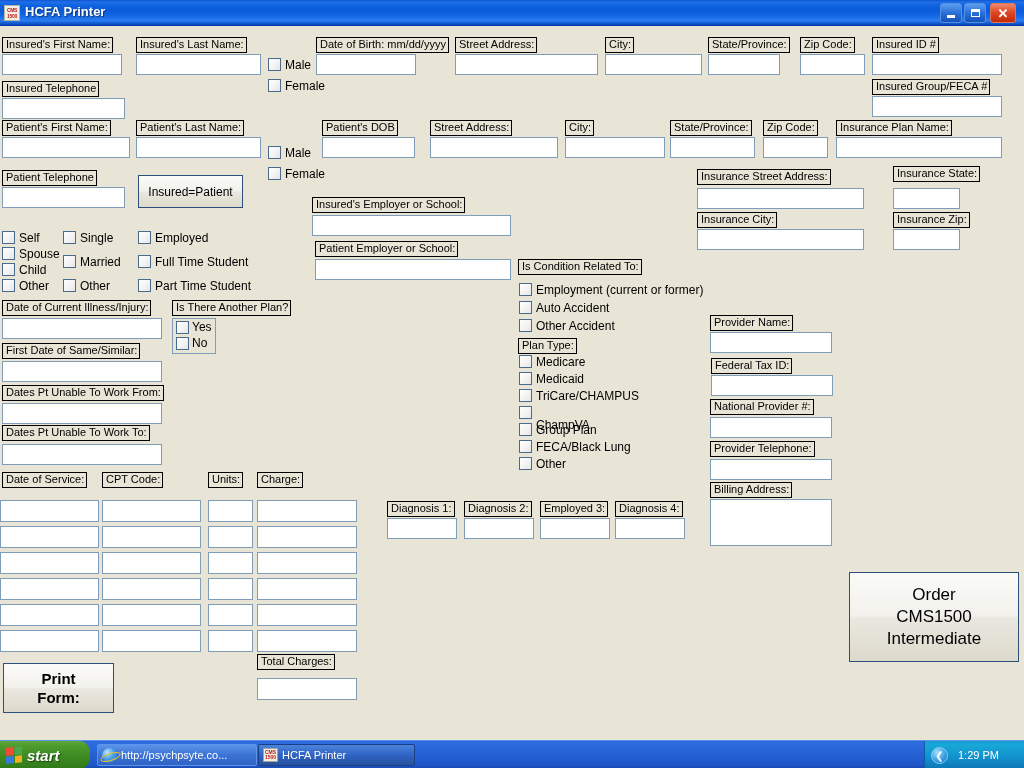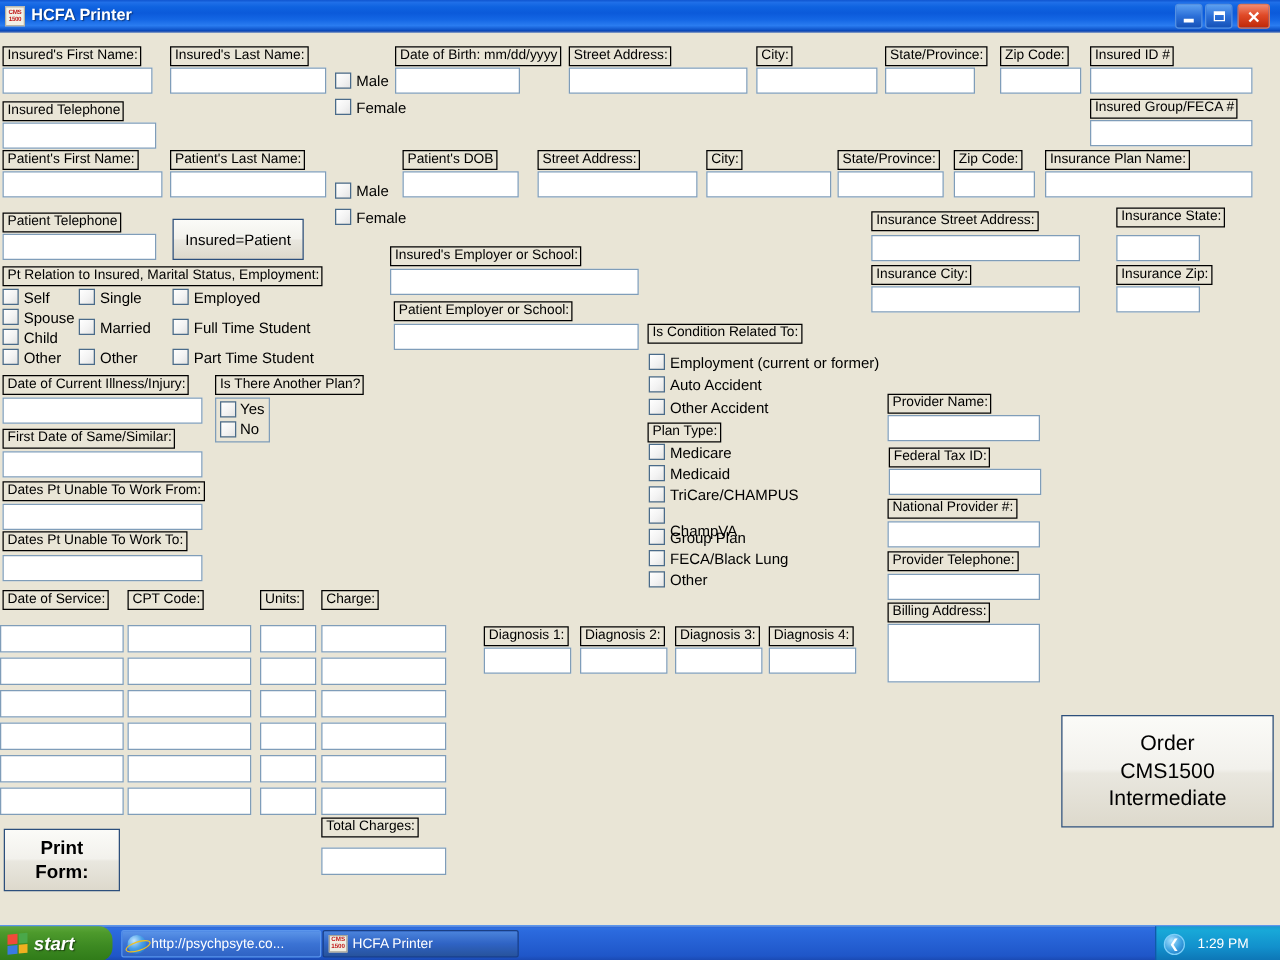--- a/index.html
+++ b/index.html
@@ -266,21 +266,20 @@
   <input class="fld" style="left: 763px; top: 137px; width: 65px; height: 21px;" value="">
 
   <div class="lbl" style="left:836px; top:120px;">Insurance Plan Name:</div>
   <input class="fld" style="left: 836px; top: 137px; width: 166px; height: 21px;" value="">
 
   <div class="lbl" style="left:2px;   top:170px;">Patient Telephone</div>
   <input class="fld" style="left: 2px; top: 187px; width: 123px; height: 21px;" value="">
 
   <div class="btn" style="left:138px; top:175px; width:105px; height:33px;">Insured=Patient</div>
 
-  <div class="lbl" style="left:2px; top:213px;">Pt Relation to Insured, Marital Status, Employment:</div>
 
   <div class="cbx" style="left:2px;  top:231px;"></div>
   <div class="cbl" style="left:19px; top:231px;">Self</div>
   <div class="cbx" style="left:2px;  top:247px;"></div>
   <div class="cbl" style="left:19px; top:247px;">Spouse</div>
   <div class="cbx" style="left:2px;  top:263px;"></div>
   <div class="cbl" style="left:19px; top:263px;">Child</div>
   <div class="cbx" style="left:2px;  top:279px;"></div>
   <div class="cbl" style="left:19px; top:279px;">Other</div>
 
@@ -409,26 +408,26 @@
   <input class="fld" style="left: 208px; top: 630px; width: 45px; height: 22px;" value="">
   <input class="fld" style="left: 257px; top: 630px; width: 100px; height: 22px;" value="">
 
   <div class="lbl" style="left:257px; top:654px;">Total Charges:</div>
   <input class="fld" style="left: 257px; top: 678px; width: 100px; height: 22px;" value="">
 
   <div class="lbl" style="left:387px; top:501px;">Diagnosis 1:</div>
   <input class="fld" style="left: 387px; top: 518px; width: 70px; height: 21px;" value="">
   <div class="lbl" style="left:464px; top:501px;">Diagnosis 2:</div>
   <input class="fld" style="left: 464px; top: 518px; width: 70px; height: 21px;" value="">
-  <div class="lbl" style="left:540px; top:501px;">Diagnosis 3:</div>
+  <div class="lbl" style="left:540px; top:501px;">Employed 3:</div>
   <input class="fld" style="left: 540px; top: 518px; width: 70px; height: 21px;" value="">
   <div class="lbl" style="left:615px; top:501px;">Diagnosis 4:</div>
   <input class="fld" style="left: 615px; top: 518px; width: 70px; height: 21px;" value="">
 
-  <div class="btn mid" style="left:3px; top:663px; width:93px; height:50px; flex-direction:column;">
+  <div class="btn mid" style="left:3px; top:663px; width:111px; height:50px; flex-direction:column;">
     <span>Print</span>
     <span>Form:</span>
   </div>
 
   <div class="btn big" style="left:849px; top:572px; width:170px; height:90px; flex-direction:column;">
     <span>Order</span>
     <span>CMS1500</span>
     <span>Intermediate</span>
   </div>
 

